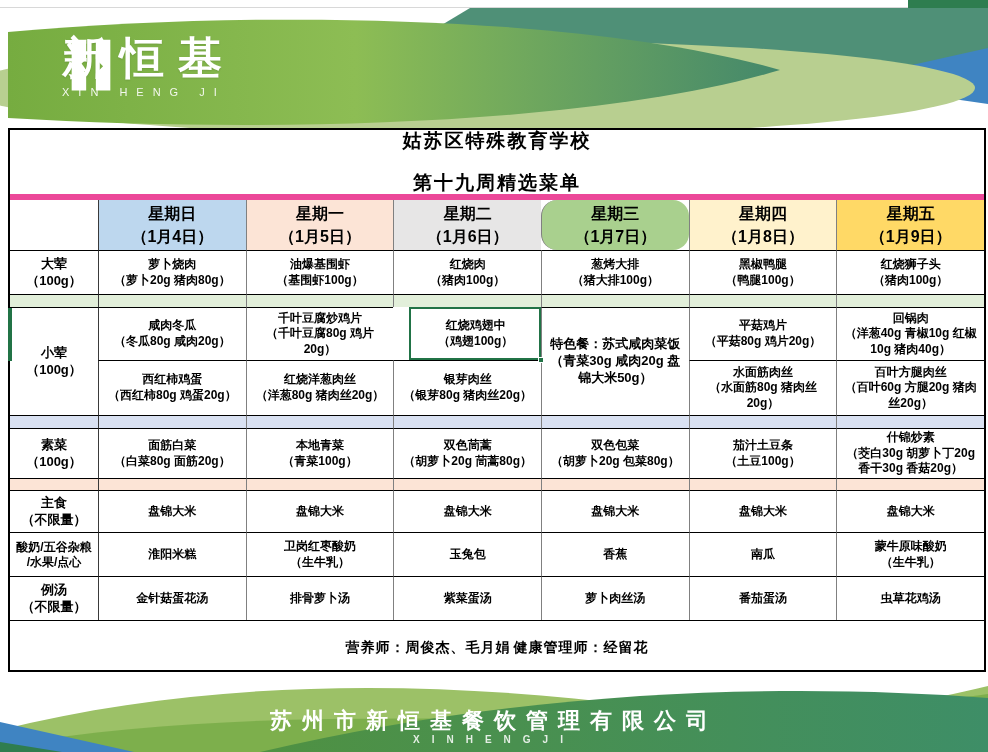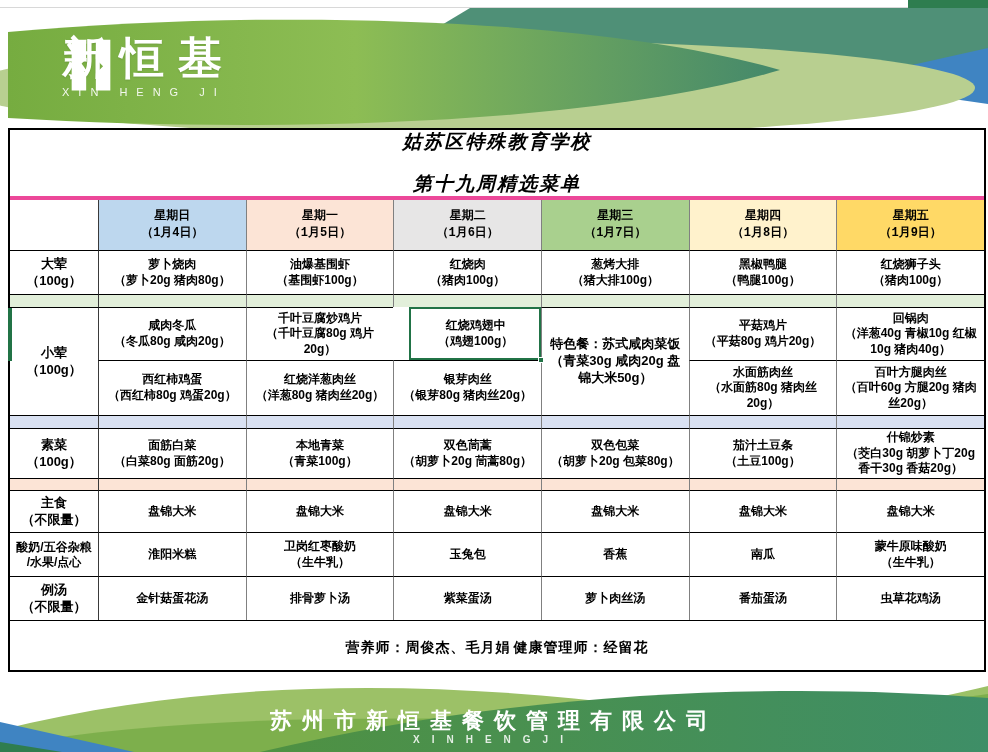--- a/index.html
+++ b/index.html
@@ -17,44 +17,44 @@
   .banner svg { position:absolute; top:0; left:0; }
   .logo-wrap { position:absolute; top:28px; left:62px; display:flex; align-items:center; gap:18px; }
   .logo-mark { width:58px; height:58px; }
   .logo-cn { color:#fff; font-size:44px; font-weight:bold; letter-spacing:14px; line-height:1;
     text-shadow:0 1px 2px rgba(0,0,0,.12); }
   .logo-en { color:rgba(255,255,255,.9); font-size:11px; letter-spacing:9px; margin-top:6px; }
 
   
   .menu-table { position:absolute; top:128px; left:8px; width:978px; height:544px;
     border:2px solid #000; background:#fff; }
-  .title-block { height:70px; border-bottom:4px solid #ec4899; display:flex; flex-direction:column;
-    align-items:center; justify-content:center; gap:16px;font-style:italic; }
+  .title-block { height:70px; border-bottom:6px solid #ec4899; display:flex; flex-direction:column;
+    align-items:center; justify-content:center; gap:16px; }
   .title-block div { font-size:19px; font-weight:bold; color:#000; letter-spacing:2px; }
 
   .grid { display:grid; grid-template-columns:88px repeat(6,1fr);
     grid-template-rows:50px 44px 13px 53px 55px 13px 50px 12px 42px 44px 44px; }
   .c { border-top:1px solid #000; border-left:1px solid #808080;
     display:flex; flex-direction:column; align-items:center; justify-content:center;
     text-align:center; padding:1px 3px; background:#fff; position:relative; }
   .c.col1 { border-left:none; }
   .c.dayfirst { border-left:1px solid #3a3a3a; }
-  .grid .hd { border-top:none; font-size:12px; font-weight:bold; line-height:1.45;font-family:Liberation Mono, monospace; }
+  .grid .hd { border-top:none; font-size:16px; font-weight:bold; line-height:1.45; }
   .lbl { font-weight:bold; font-size:13px; line-height:1.3; }
   .lbl-sm { font-weight:bold; font-size:12px; line-height:1.25; }
   .nm { font-size:12px; font-weight:bold; line-height:1.3; }
   .dt { font-size:12px; font-weight:bold; line-height:1.3; }
   .special .nm,.special .dt { font-size:13px; }
   .span2 { grid-row:span 2; }
   .band { min-height:0; }
   .band.g { background:#e2efda; }
   .band.b { background:#d9e1f2; }
   .band.p { background:#fce4d6; }
   .d0 { background:#bdd7ee; } .d1 { background:#fce4d6; } .d2 { background:#e7e6e6; }
-  .d3 { background:#a9d08e; } .d4 { background:#fff2cc; } .d5 { background:#ffd966; }
+  .d3 { background:#a9d08e;border-radius:16px; } .d4 { background:#fff2cc; } .d5 { background:#ffd966; }
 
   .sel { outline:2px solid #217346; outline-offset:-2px;margin-left:16px; }
   .sel .handle { position:absolute; right:-3px; bottom:-3px; width:6px; height:6px;
     background:#217346; border:1px solid #fff; z-index:4; }
   .row-indicator { position:absolute; left:-2px; top:178px; width:4px; height:53px;
     background:#217346; z-index:5; }
 
   .info-block { height:55px; border-top:1px solid #000; display:flex; flex-direction:row;
     align-items:center; justify-content:center; gap:3px; }
   .info-block div { font-size:14px; font-weight:bold; letter-spacing:1px; }

